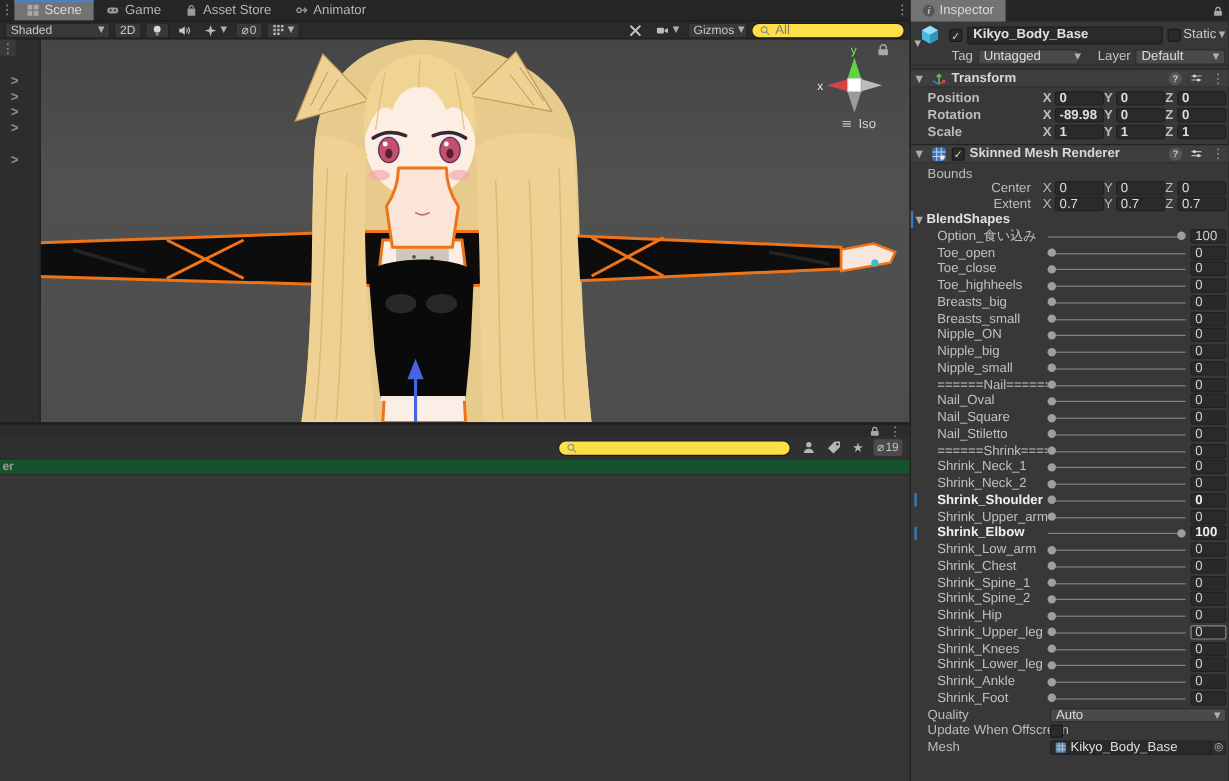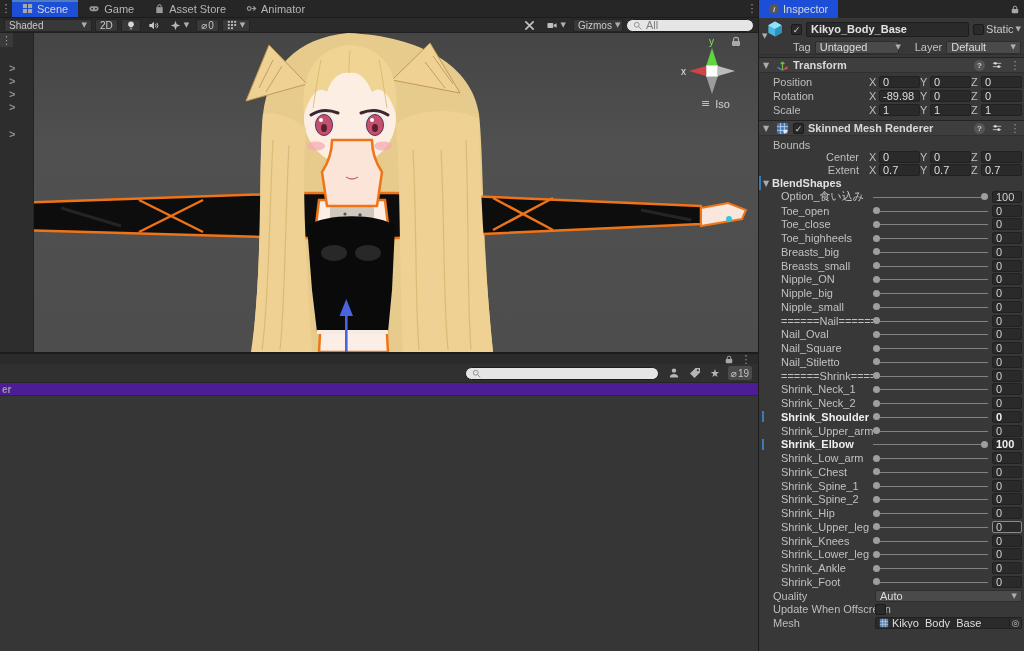--- a/index.html
+++ b/index.html
@@ -8,51 +8,51 @@
   .abs{position:absolute;}
   svg{display:block;}
 
   
   #left-region{left:0;top:0;width:758px;height:651px;}
 
   
   #scene-tabbar{left:0;top:0;width:758px;height:18px;background:#262626;display:flex;align-items:stretch;border-bottom:1px solid #1b1b1b;}
   .win-kebab{width:12px;display:flex;align-items:center;justify-content:center;color:#9a9a9a;font-family:"DejaVu Sans",sans-serif;}
   .tab{display:flex;align-items:center;gap:4px;padding:0 10px;color:#b5b5b5;position:relative;}
-  .tab.active{background:#1d4ed8;color:#d8d8d8;}
+  .tab.active{background:#737373;color:#d8d8d8;}
   .tab.active::before{content:"";position:absolute;left:0;top:0;right:0;height:2px;background:#4f7dbf;}
   .tab-icon{display:inline-flex;}
 
   
   #scene-toolbar{left:0;top:18px;width:758px;height:15px;background:#2a2a2a;border-bottom:1px solid #1f1f1f;display:flex;align-items:center;padding:0 4px;gap:3px;}
   .tb-btn{height:13px;display:flex;align-items:center;gap:3px;background:#383838;border:1px solid #242424;border-radius:2px;padding:0 4px;color:#c8c8c8;font-size:10px;}
   .tb-flat{border:none;background:none;}
   .caret{font-size:7px;color:#b0b0b0;font-family:"DejaVu Sans",sans-serif;}
   .spacer{flex:1;}
-  .searchbox{display:flex;align-items:center;gap:4px;background:#e5e5e5;border:1px solid #1d1d1d;border-radius:8px;height:13px;padding:0 6px;color:#7d7d7d;}
+  .searchbox{display:flex;align-items:center;gap:4px;background:#fde047;border:1px solid #1d1d1d;border-radius:8px;height:13px;padding:0 6px;color:#7d7d7d;}
   .null-count{font-family:"DejaVu Sans",sans-serif;font-size:10px;color:#c0c0c0;display:flex;align-items:center;gap:1px;}
 
   
   #viewport{left:33px;top:33px;width:725px;height:319px;background:linear-gradient(180deg,#454545,#505050 35%,#4d4d4d);overflow:hidden;border-left:1px solid #242424;}
   #left-strip{left:0;top:33px;width:33px;height:319px;background:#2d2d2d;}
   #left-strip .strip-kebab{position:absolute;left:0;top:0;width:13px;height:14px;background:#3a3a3a;color:#9a9a9a;display:flex;align-items:center;justify-content:center;font-family:"DejaVu Sans",sans-serif;}
   .chev{position:absolute;left:9px;color:#8f8f8f;font-weight:bold;font-size:11px;}
 
   #axis-gizmo{right:14px;top:2px;}
   #iso-label{right:28px;top:64px;color:#d2d2d2;font-size:11px;display:flex;gap:5px;align-items:center;}
   #iso-label .bars{font-family:"DejaVu Sans",sans-serif;color:#c0c0c0;}
 
   
   #project-pane{left:0;top:352px;width:758px;height:299px;background:#363636;border-top:2px solid #1c1c1c;}
   #proj-header{left:0;top:0;width:758px;height:10px;background:#2b2b2b;display:flex;justify-content:flex-end;align-items:center;gap:6px;padding:0 6px;}
   #proj-toolbar{left:0;top:10px;width:758px;height:19px;background:#303030;display:flex;align-items:center;padding:0 6px;border-bottom:1px solid #262626;}
   #proj-search{width:212px;margin-left:459px;height:13px;}
   .proj-ico{margin-left:9px;display:inline-flex;align-items:center;}
   .chip{background:#4a4a4a;border-radius:2px;padding:0 3px;height:14px;display:flex;align-items:center;margin-left:8px;color:#d0d0d0;}
-  #proj-crumb{left:0;top:29px;width:758px;height:13px;background:#4c1d95;border-bottom:1px solid #2a2a2a;color:#9a9a9a;display:flex;align-items:center;padding:0 2px;font-weight:bold;font-size:10px;}
+  #proj-crumb{left:0;top:29px;width:758px;height:13px;background:#14532d;border-bottom:1px solid #2a2a2a;color:#9a9a9a;display:flex;align-items:center;padding:0 2px;font-weight:bold;font-size:10px;}
   #proj-empty{left:0;top:42px;width:690px;text-align:center;padding-top:10px;color:#6f6f6f;}
 
   
   #inspector{left:758px;top:0;width:266px;height:651px;background:#383838;border-left:1px solid #1c1c1c;}
   #insp-tabbar{left:0;top:0;width:266px;height:18px;background:#262626;display:flex;align-items:stretch;}
   #insp-tabbar .tab.active::before{display:none;}
   .insp-lock{margin-left:auto;display:flex;align-items:center;gap:4px;padding-right:5px;}
   .info-dot{width:10px;height:10px;border-radius:50%;background:#555;color:#ccc;font-size:8px;display:inline-flex;align-items:center;justify-content:center;font-style:italic;font-weight:bold;}
 
   #go-header{left:0;top:18px;width:266px;height:22px;display:flex;align-items:center;padding:0 4px;gap:4px;border-bottom:none;}
@@ -73,21 +73,21 @@
   .hdr-ico{display:flex;align-items:center;gap:6px;color:#bbb;}
   .help{width:11px;height:11px;border-radius:50%;background:#555;color:#ccc;font-size:8px;display:inline-flex;align-items:center;justify-content:center;font-weight:bold;}
   .fold{font-size:8px;color:#acacac;width:9px;font-family:"DejaVu Sans",sans-serif;}
 
   .vec-row{display:flex;align-items:center;height:14px;padding:0 3px 0 14px;}
   .row-label{width:96px;color:#bdbdbd;}
   .row-label.right{text-align:right;padding-right:10px;}
   .axgrp{flex:1;display:flex;align-items:center;gap:2px;min-width:0;}
   .axletter{color:#bdbdbd;width:8px;flex:0 0 auto;}
   .numfield{flex:1;height:12px;background:#2a2a2a;border:1px solid #212121;border-radius:2px;color:#dedede;display:flex;align-items:center;padding:0 3px;min-width:0;overflow:hidden;}
-  #transform-body{padding:2px 0 4px;}
+  #transform-body{padding:2px 0 4px;font-weight:bold;}
   #smr-body{padding:2px 0 0;}
   .edit-bounds-row{display:flex;align-items:center;gap:6px;height:20px;padding-left:104px;}
   .eb-btn{width:28px;height:16px;background:#4a4a4a;border:1px solid #2c2c2c;border-radius:2px;display:flex;align-items:center;justify-content:center;}
   .plain-label{padding:1px 0 1px 14px;color:#bdbdbd;height:12px;}
 
   .bs-header{display:flex;align-items:center;height:14px;padding-left:4px;position:relative;}
   .bs-header .ov{position:absolute;left:0;top:0;width:2px;height:100%;background:#3a79bb;}
   .bs-title{font-weight:bold;color:#e0e0e0;}
 
   .bs-row{display:flex;align-items:center;height:13.75px;padding:0 3px 0 0;position:relative;}

